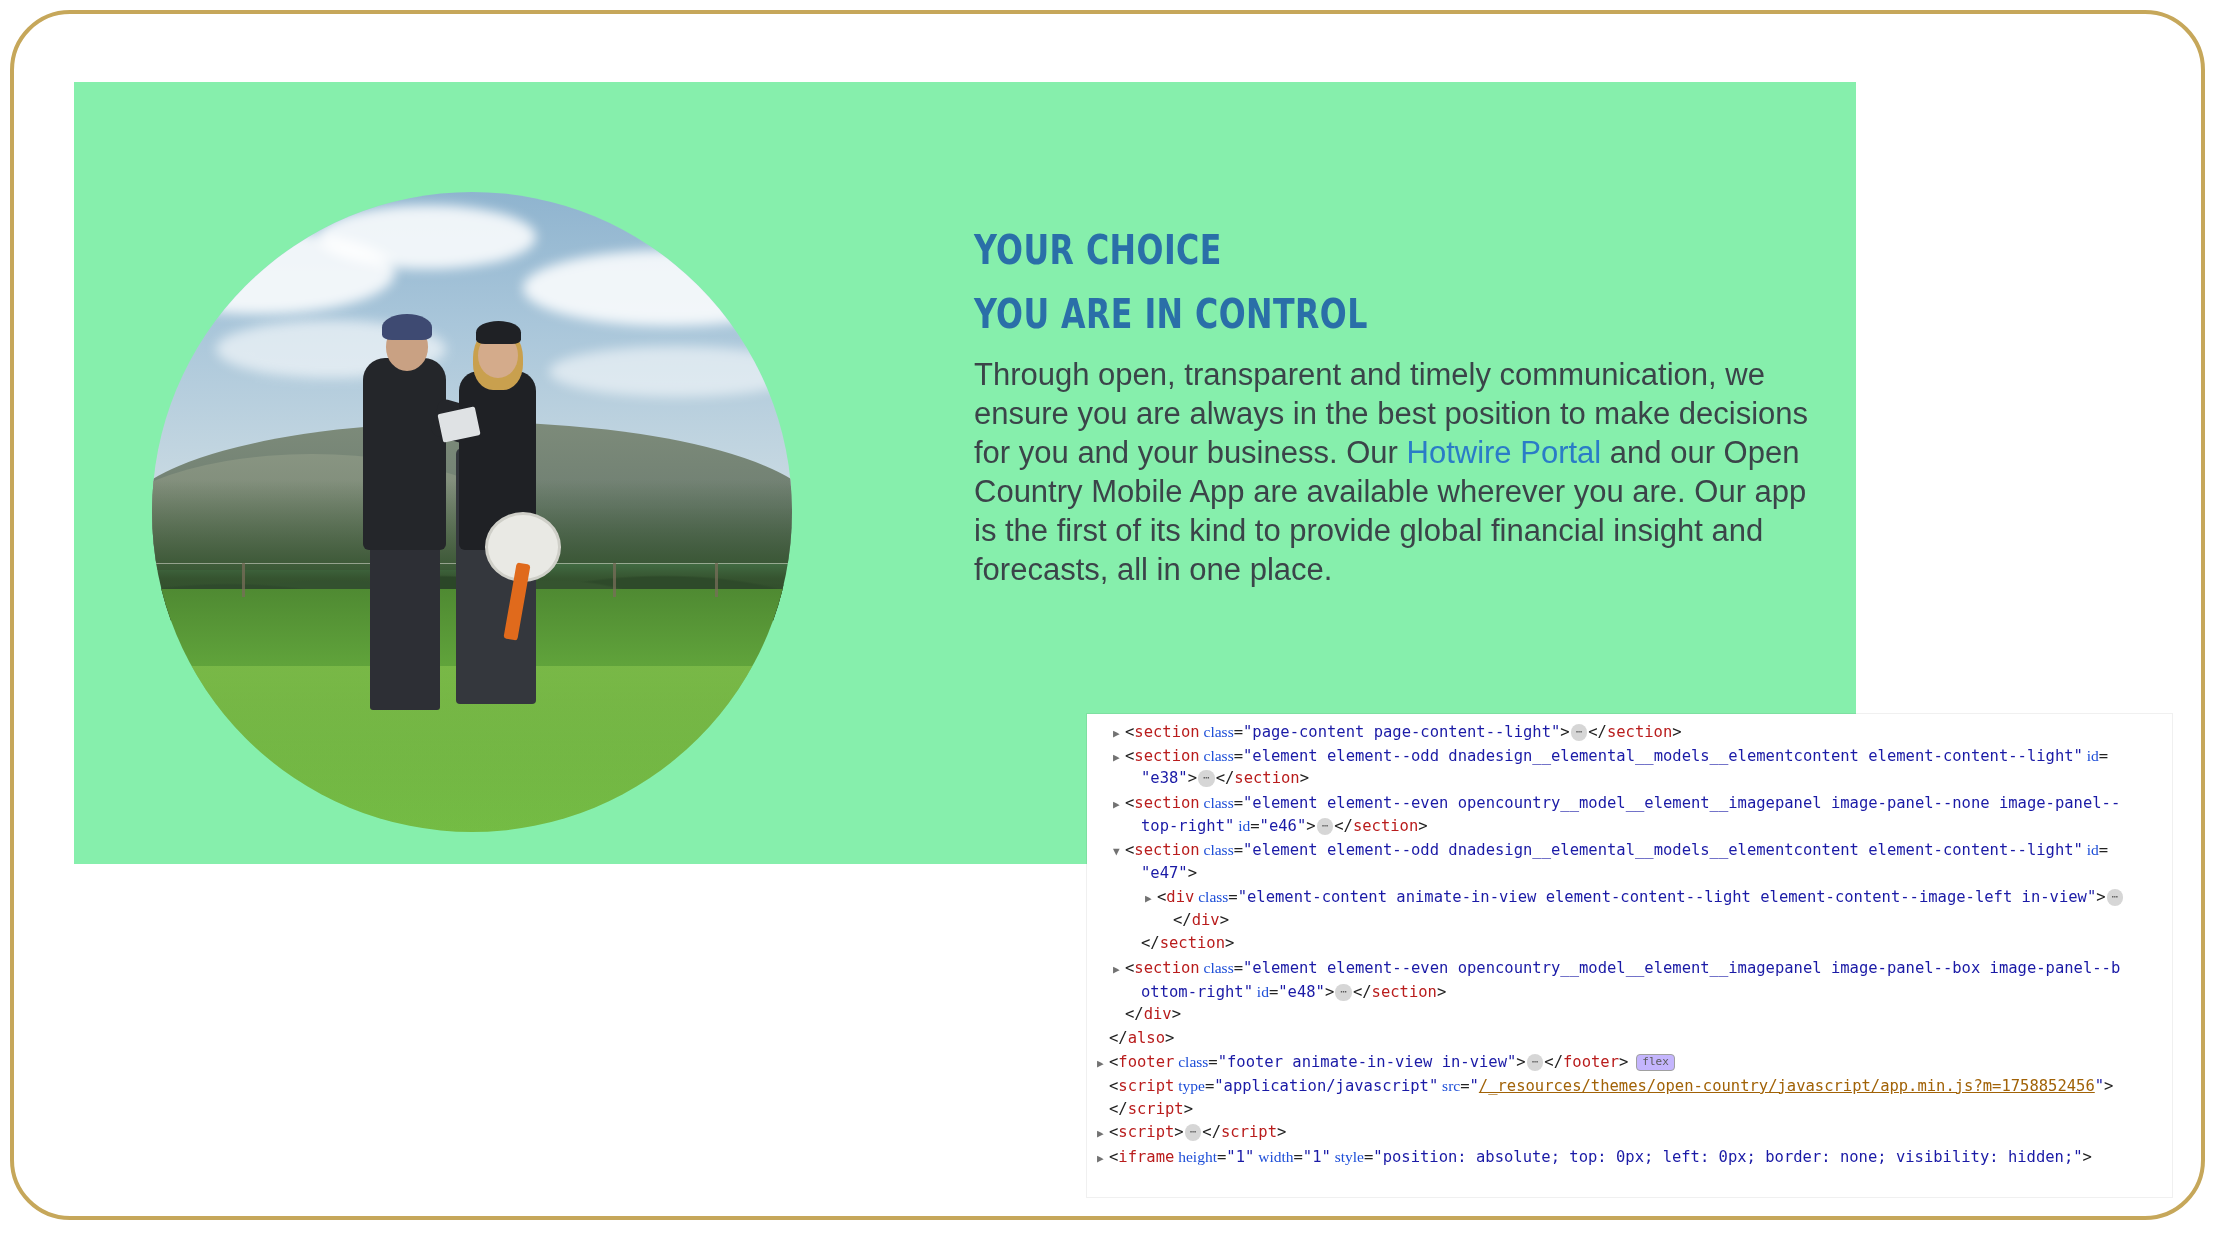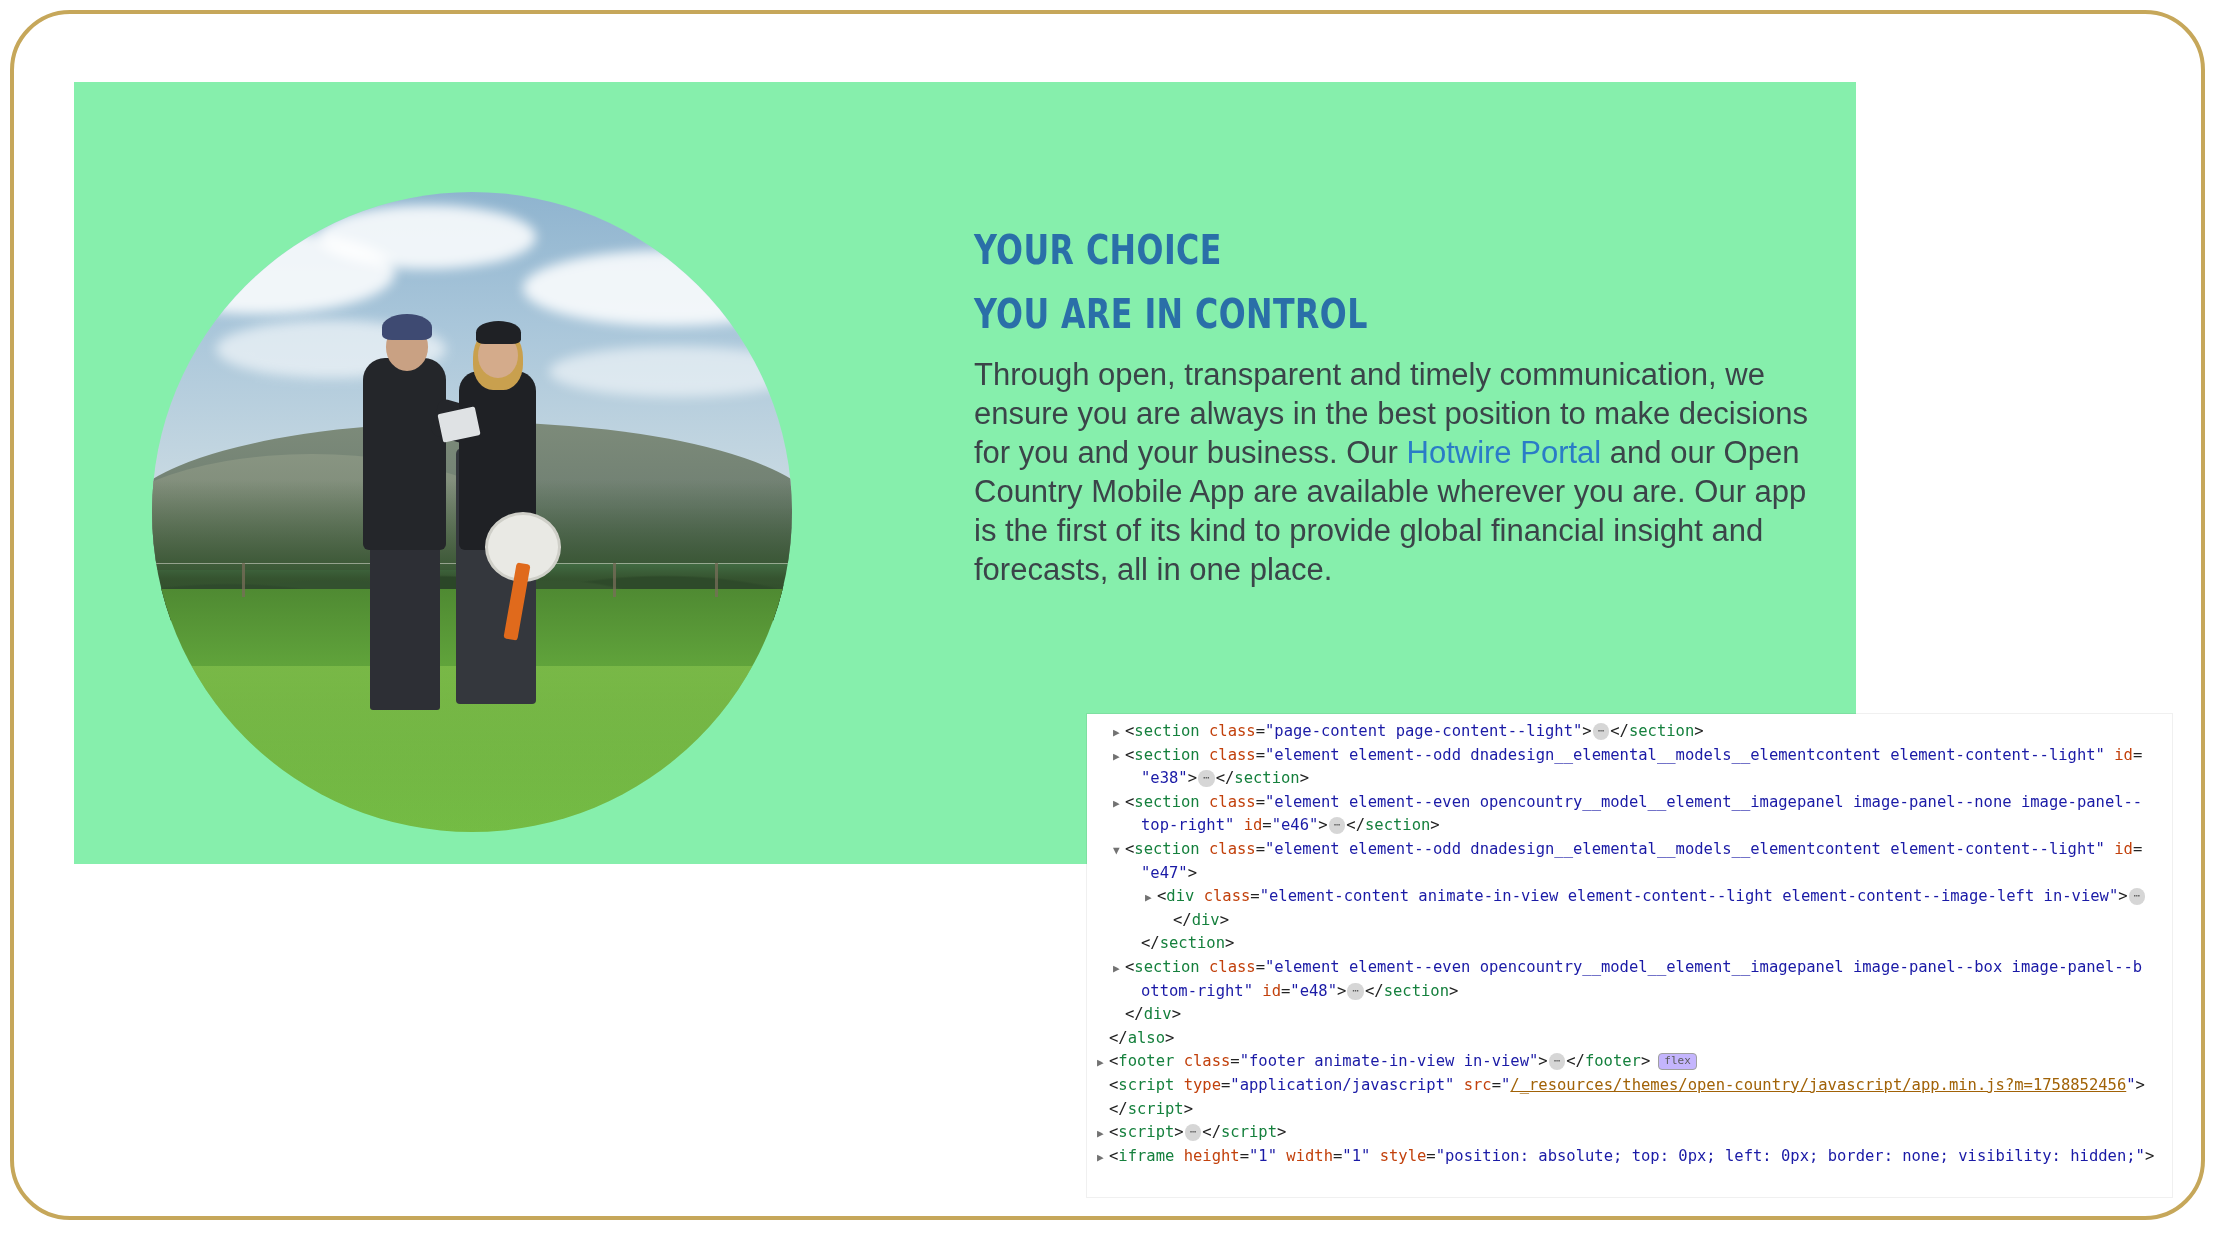--- a/index.html
+++ b/index.html
@@ -199,22 +199,22 @@
   #devtools-inner {
     position: absolute;
     left: 0; top: 6px;
     width: 1400px;
   }
   .dt-line {
     white-space: pre;
     padding-left: 8px;
     height: 23.6px;
   }
-  .tok-tag { color: #15803d; }
-  .tok-attr { color: #c2410c; }
+  .tok-tag { color: #b91c1c; }
+  .tok-attr { color: #1d4ed8; font-family: Liberation Serif, serif; }
   .tok-val { color: #1a1aa6; }
   .tok-punct { color: #222222; }
   .tok-link { color: #a16207; text-decoration: underline; cursor: pointer; }
   .arrow {
     display: inline-block;
     width: 12px;
     color: #727272;
     font-size: 11px;
   }
   .ellipsis {

